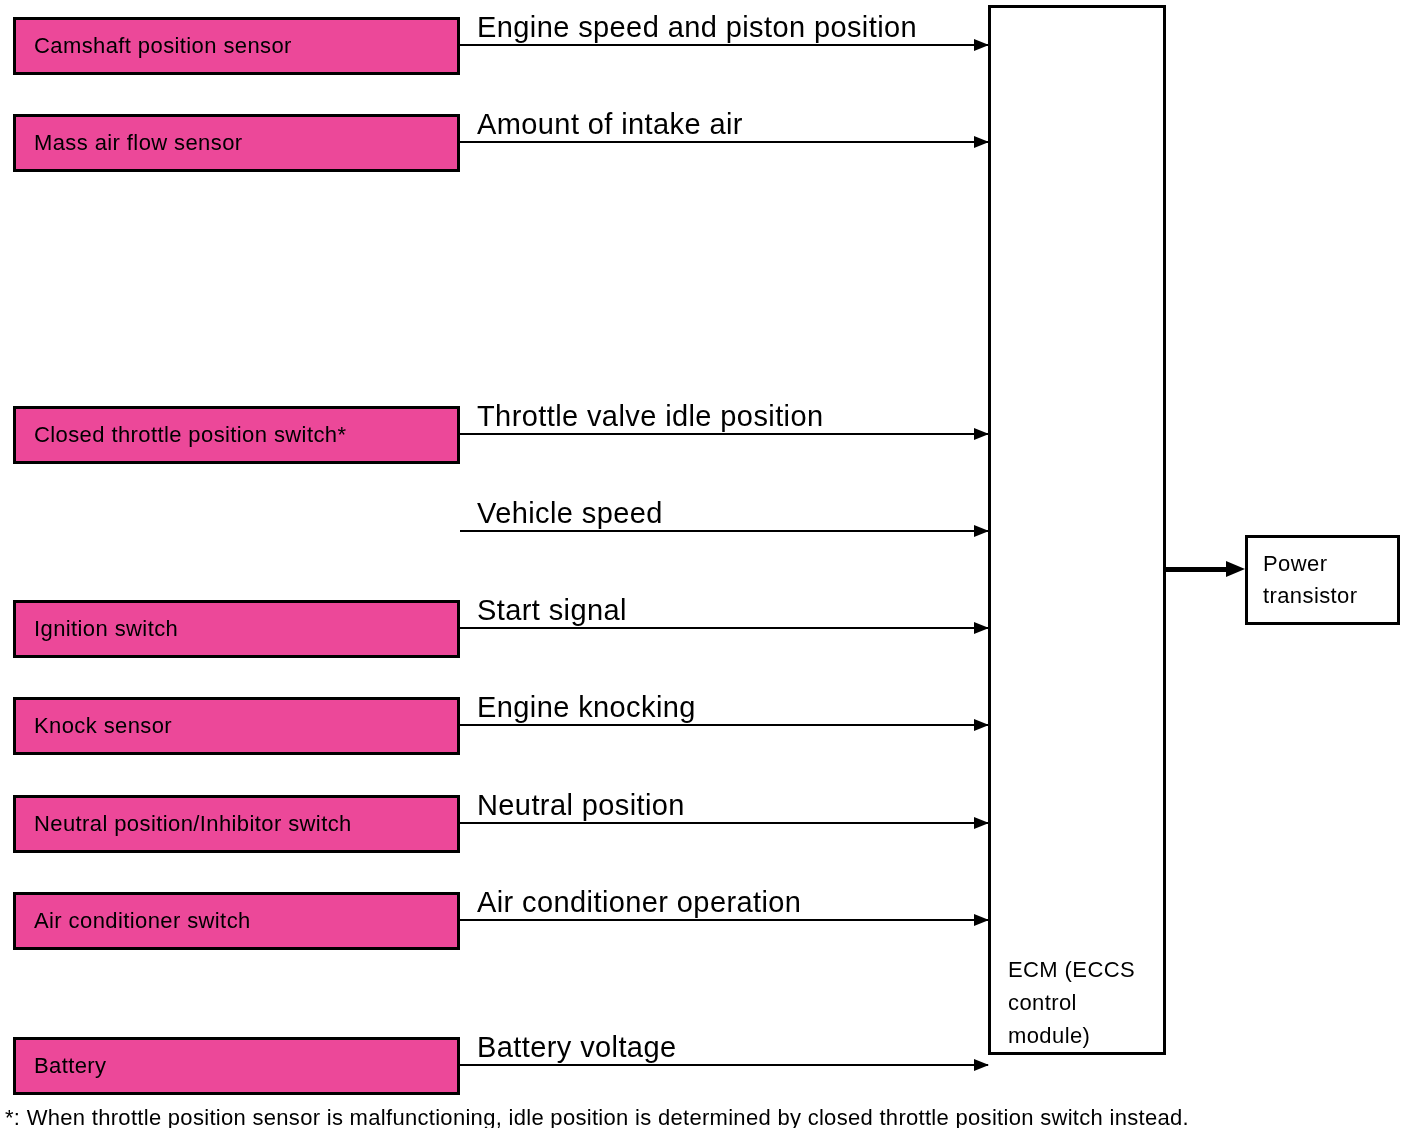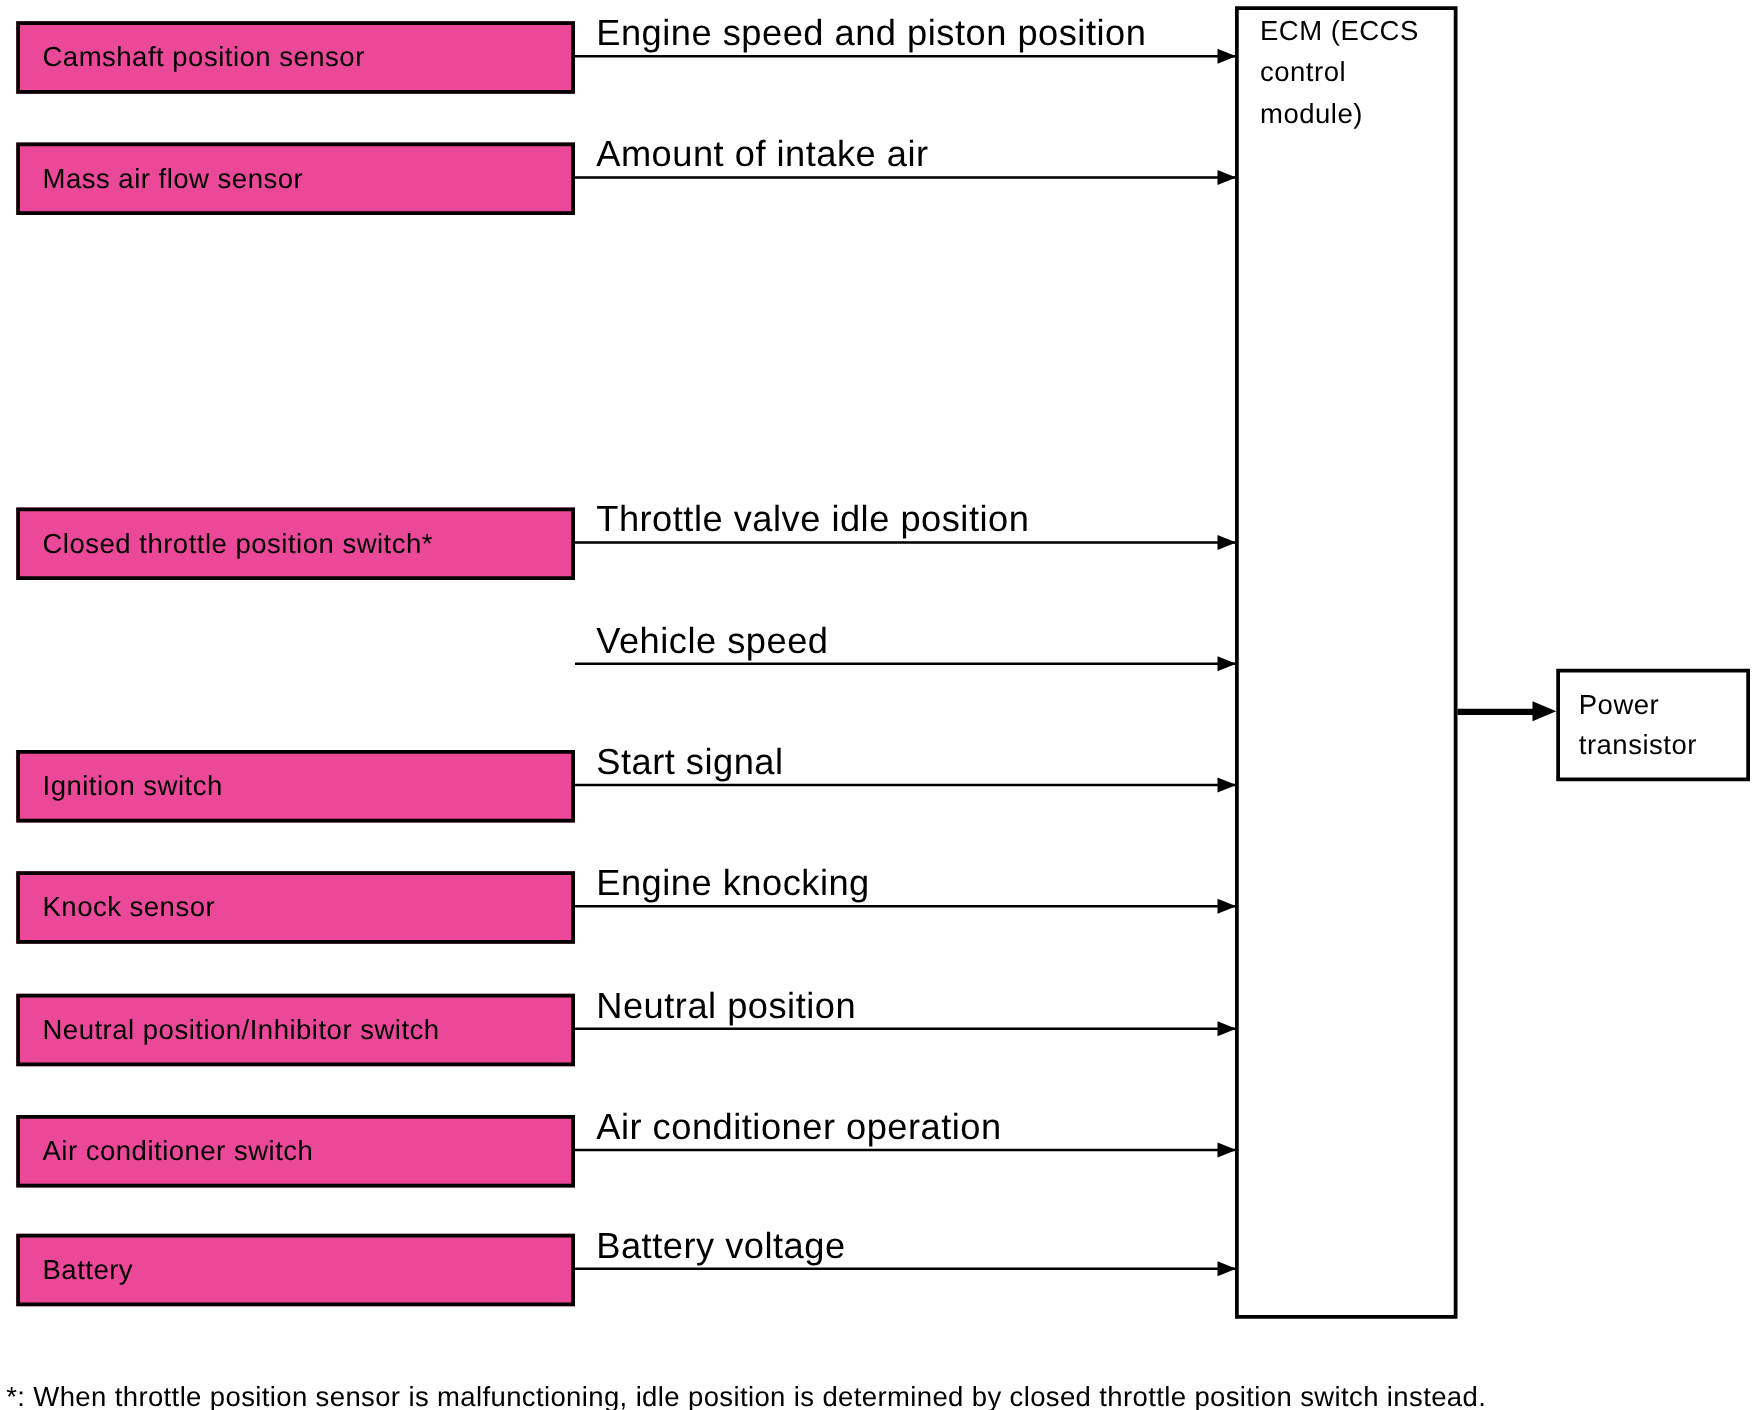--- a/index.html
+++ b/index.html
@@ -35,21 +35,21 @@
     width: 0; height: 0;
     border-left: 15px solid #000;
     border-top: 6px solid transparent;
     border-bottom: 6px solid transparent;
   }
   .ecm-box {
     position: absolute; left: 988px; top: 5px;
     width: 178px; height: 1050px;
     border: 3px solid #000; box-sizing: border-box;
     background: #fff;
-    display: flex; align-items: flex-start;
+    display: flex; align-items: flex-end;
     padding-left: 17px;
   }
   .ecm-box span { font-size: 22px; line-height: 33px; width: 148px; letter-spacing: 0.4px; }
   .out-connector { position: absolute; left: 1166px; top: 567px; width: 79px; height: 5px; }
   .out-connector .line { position: absolute; left: 0; right: 12px; top: 0; height: 5px; background: #000; }
   .out-connector .head-big {
     position: absolute; right: 0; top: -6px;
     width: 0; height: 0;
     border-left: 19px solid #000;
     border-top: 8px solid transparent;
@@ -146,21 +146,21 @@
   <div class="row" style="top:892px">
     <div class="src-box">
         <span>Air conditioner switch</span>
       </div>
     <div class="signal">Air conditioner operation</div>
     <div class="connector">
         <i class="head"></i>
       </div>
   </div>
 
-  <div class="row" style="top:987px">
+  <div class="row" style="top:1037px">
     <div class="src-box">
         <span>Battery</span>
       </div>
     <div class="signal">Battery voltage</div>
     <div class="connector">
         <i class="head"></i>
       </div>
   </div>
 
   <div class="ecm-box">

